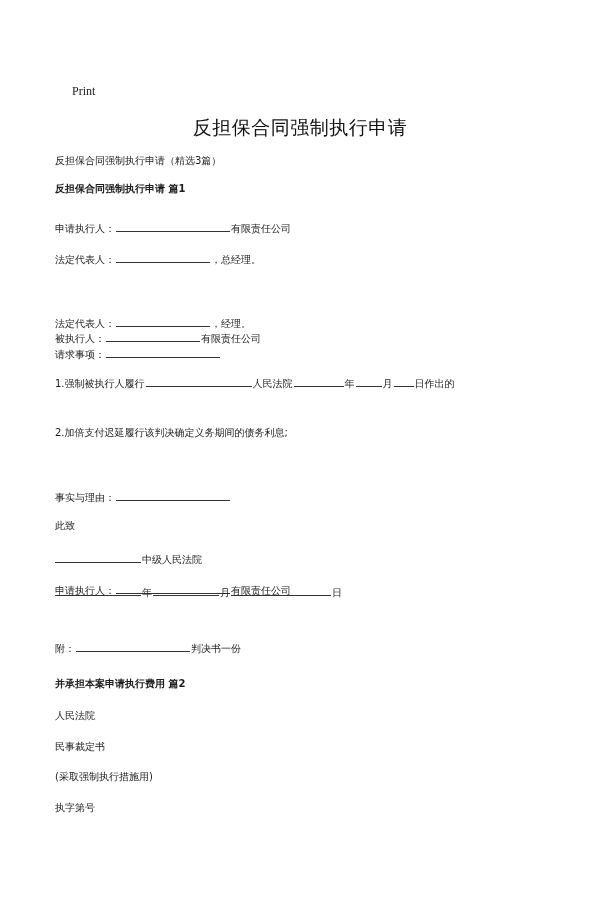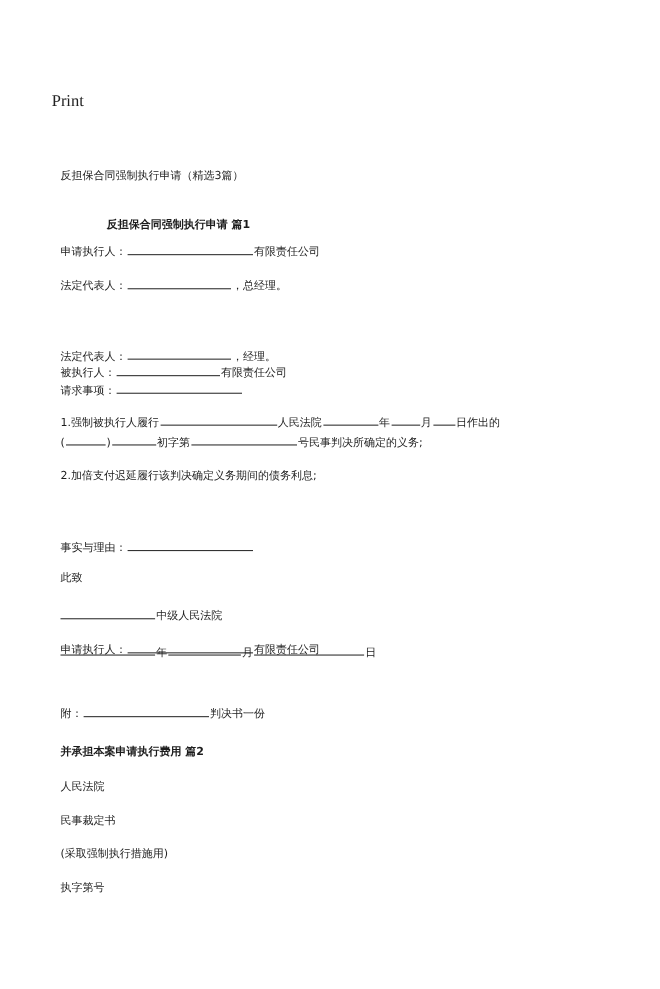--- a/index.html
+++ b/index.html
@@ -3,23 +3,23 @@
   <meta charset="utf-8">
   <style>
     html, body { margin: 0; padding: 0; background: #ffffff; }
     body {
       width: 600px; height: 899px; overflow: hidden; position: relative;
       font-family: "DejaVu Sans", "Liberation Sans", sans-serif;
       color: #1a1a1a;
     }
     .page { position: absolute; left: 0; top: 0; width: 600px; height: 899px; }
     .print {
-      position: absolute; left: 47px; top: 84px;
+      position: absolute; left: 72px; top: 84px;
       font-family: "Liberation Serif", "DejaVu Serif", serif;
-      font-size: 15px; color: #222;
+      font-size: 12px; color: #222;
     }
     .title {
       position: absolute; left: 0; width: 600px; top: 115px;
       text-align: center; font-size: 19px; letter-spacing: 0.5px; color: #111;
     }
     .line {
       position: absolute; left: 55px; font-size: 10px; line-height: 18px;
       white-space: nowrap; color: #1c1c1c;
     }
     .bold { font-weight: bold; }
@@ -28,24 +28,25 @@
       height: 13px; vertical-align: baseline; margin: 0 1px;
     }
   </style>
 </head>
 <body>
 
 <div class="page">
 
   <div class="print">Print</div>
 
+  <div class="title">反担保合同强制执行申请</div>
 
   <div class="line" style="top:152px;">反担保合同强制执行申请（精选3篇）</div>
 
-  <div class="line bold" style="top:196px;margin-left:42px;">反担保合同强制执行申请 篇1</div>
+  <div class="line bold" style="top:180px;">反担保合同强制执行申请 篇1</div>
 
   <div class="line" style="top:218px;">
     <span>申请执行人：</span><span class="blank" style="width:114px;"></span><span>有限责任公司</span>
   </div>
 
   <div class="line" style="top:249px;">
     <span>法定代表人：</span><span class="blank" style="width:94px;"></span><span>，总经理。</span>
   </div>
 
   <div class="line" style="top:280px;margin-top:48px;">
@@ -57,23 +58,20 @@
   </div>
 
   <div class="line" style="top:344px;">
     <span>请求事项：</span><span class="blank" style="width:114px;"></span>
   </div>
 
   <div class="line" style="top:373px;">
     <span>1.强制被执行人履行</span><span class="blank" style="width:106px;"></span><span>人民法院</span><span class="blank" style="width:50px;"></span><span>年</span><span class="blank" style="width:26px;"></span><span>月</span><span class="blank" style="width:20px;"></span><span>日作出的</span>
   </div>
 
-  <div class="line" style="top:391px;">
-    <span>(</span><span class="blank" style="width:36px;"></span><span>)</span><span class="blank" style="width:40px;"></span><span>初字第</span><span class="blank" style="width:96px;"></span><span>号民事判决所确定的义务;</span>
-  </div>
 
   <div class="line" style="top:424px;">2.加倍支付迟延履行该判决确定义务期间的债务利息;</div>
 
 
   <div class="line" style="top:487px;">
     <span>事实与理由：</span><span class="blank" style="width:114px;"></span>
   </div>
 
   <div class="line" style="top:517px;">此致</div>
 

